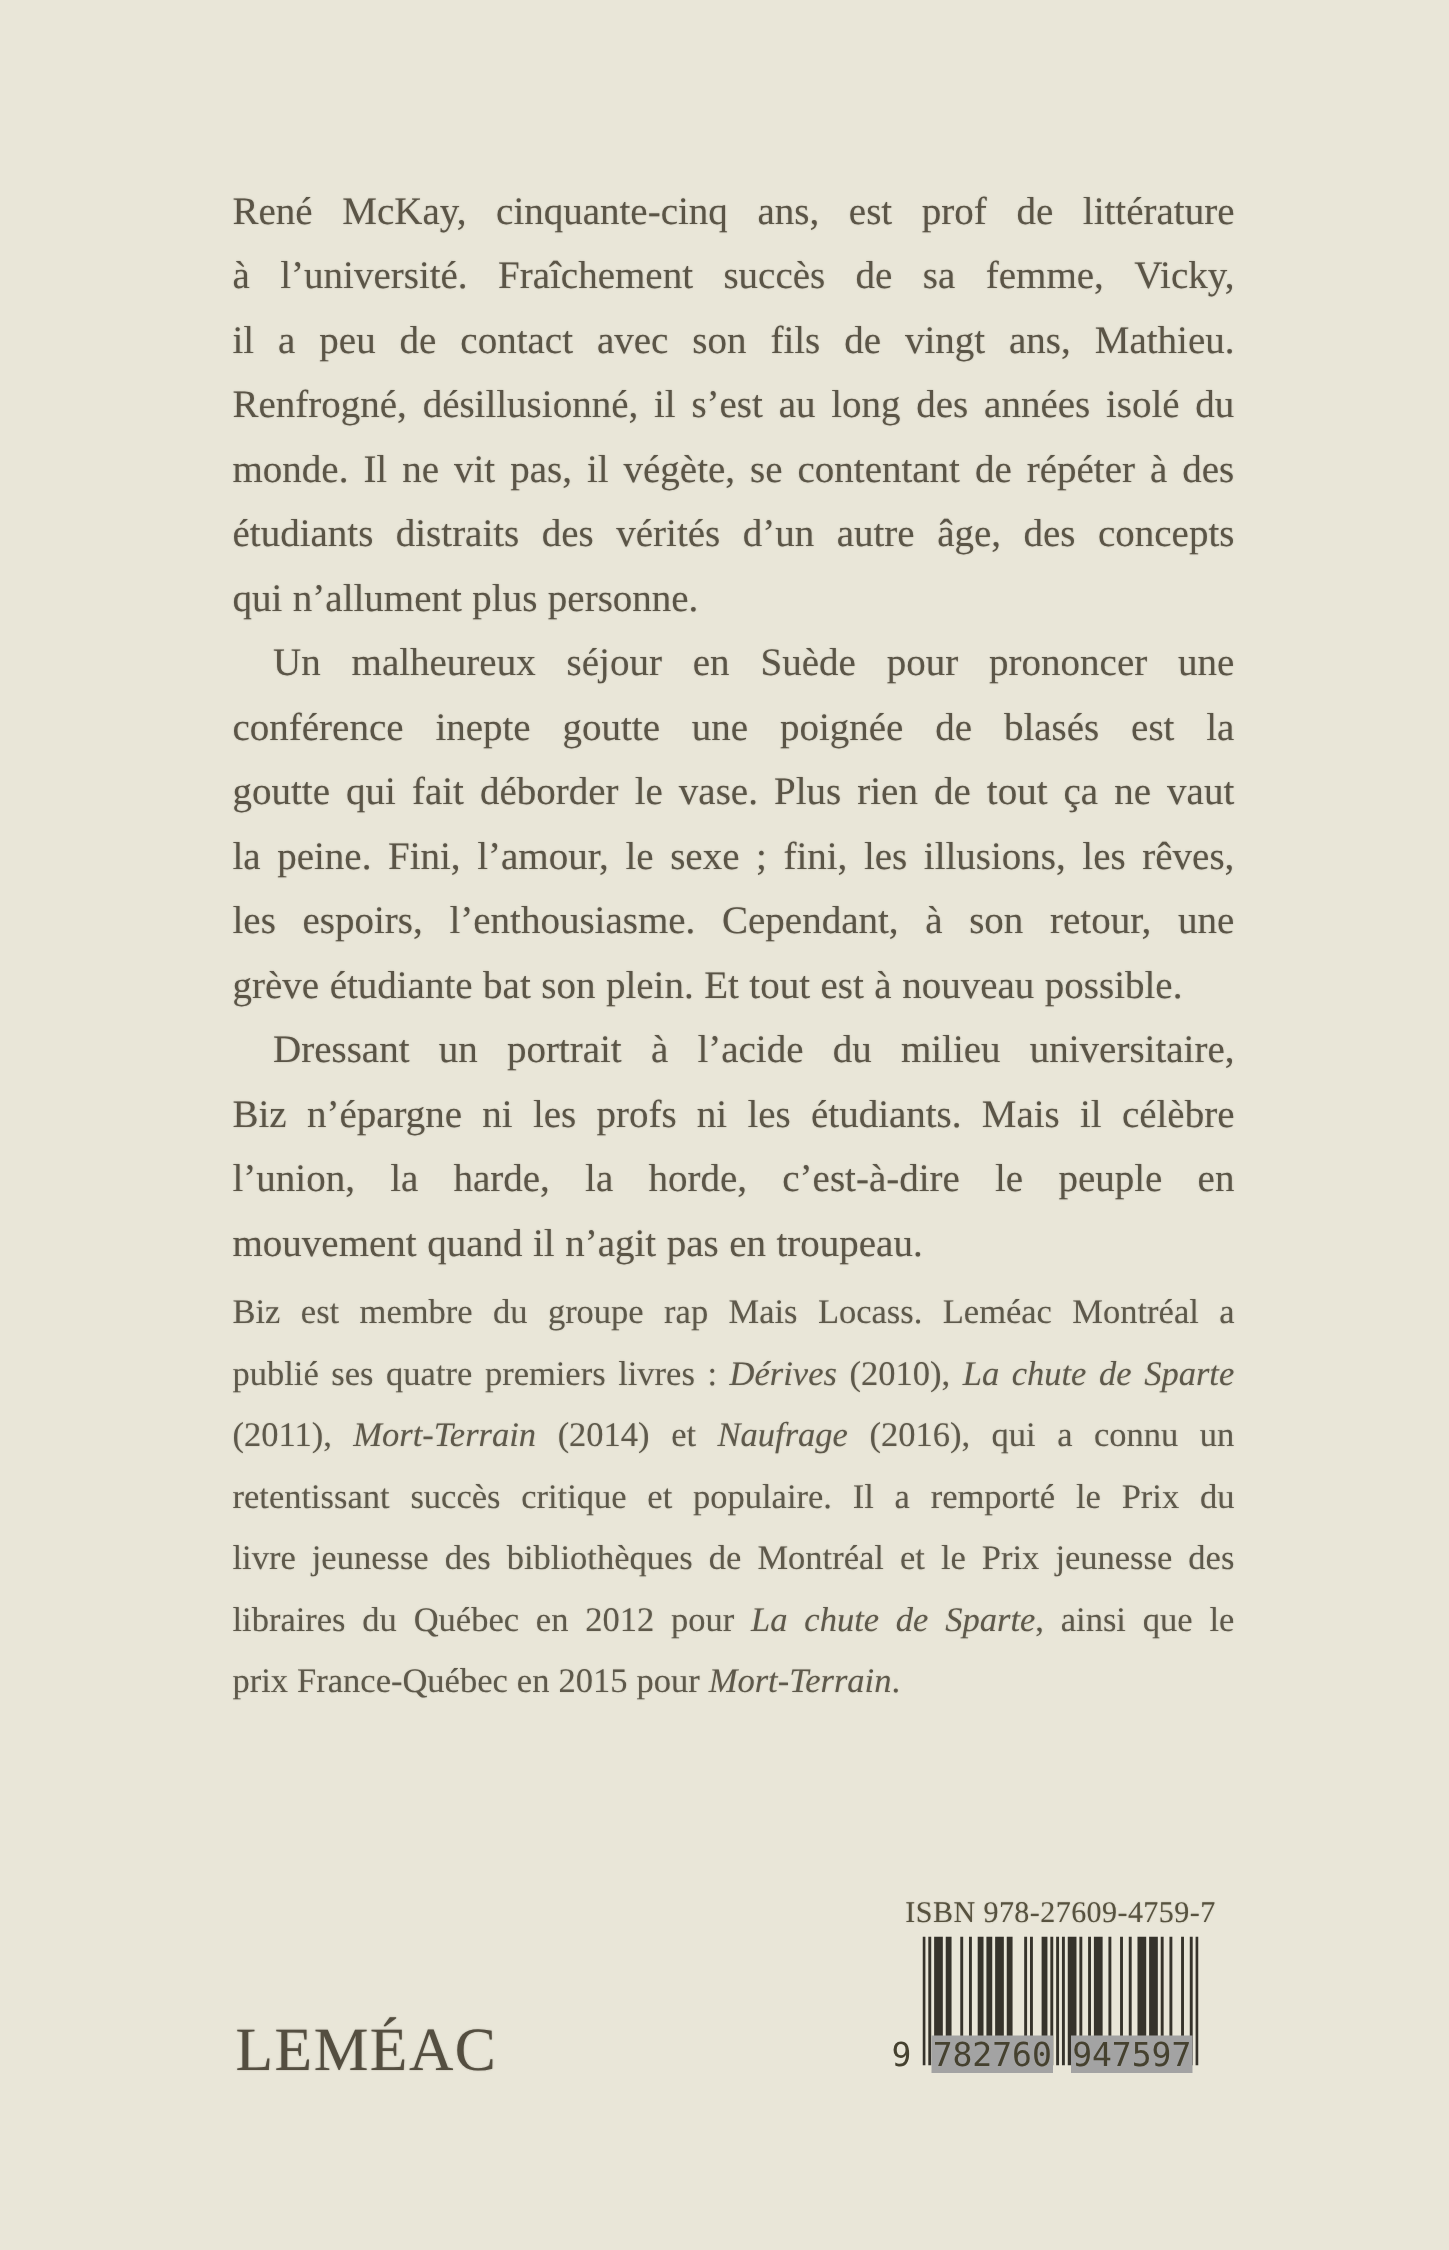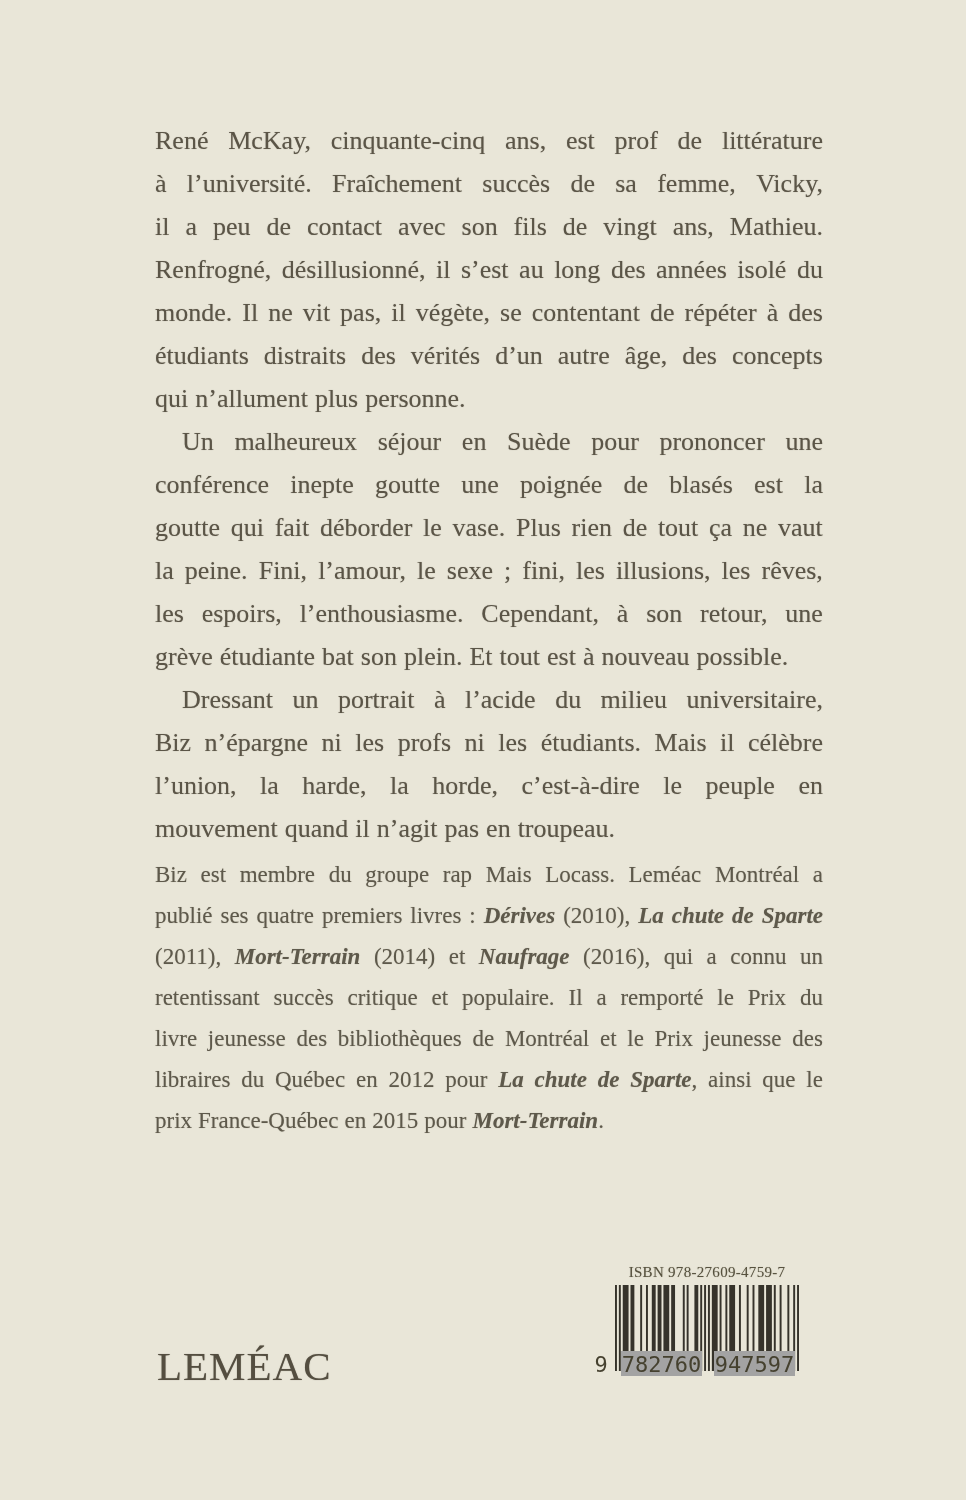--- a/index.html
+++ b/index.html
@@ -24,32 +24,32 @@
   }
   .tline{
     display:flex;justify-content:space-between;
     height:43px;line-height:1.15;align-items:flex-start;
     white-space:nowrap;
   }
   .bio .tline{height:41px;}
   .tline.last{justify-content:flex-start;column-gap:7px;}
   .bio .tline.last{column-gap:6px;}
   .para.indent .tline:first-child{padding-left:27px;}
-  .it{font-style:italic;font-weight:bold;}
+  .it{font-style:italic;}
   .tok{white-space:nowrap;}
   .logo{
     position:absolute;left:157px;top:1342px;
     font-size:41px;letter-spacing:1px;color:#544e40;
     text-shadow:0 0 1px rgba(84,78,64,.5);
   }
   .barcode{position:absolute;left:615px;top:1264px;width:184px;}
   .isbn{
     display:block;width:224px;margin-left:-20px;
     text-align:center;white-space:nowrap;
-    font-size:15px;letter-spacing:.3px;color:#57523f;
+    font-size:20px;letter-spacing:.3px;color:#57523f;
     text-shadow:0 0 1px rgba(87,82,63,.4);
   }
   .bars{display:block;width:184px;height:86px;margin-top:4px;}
   .bars rect{fill:#36332b;}
   .barswrap{position:relative;width:184px;}
   .dg{
     position:absolute;bottom:-5px;height:25px;
     background:#a3a3a3;
     display:flex;align-items:flex-end;justify-content:center;
     font-family:"DejaVu Sans Mono",monospace;

